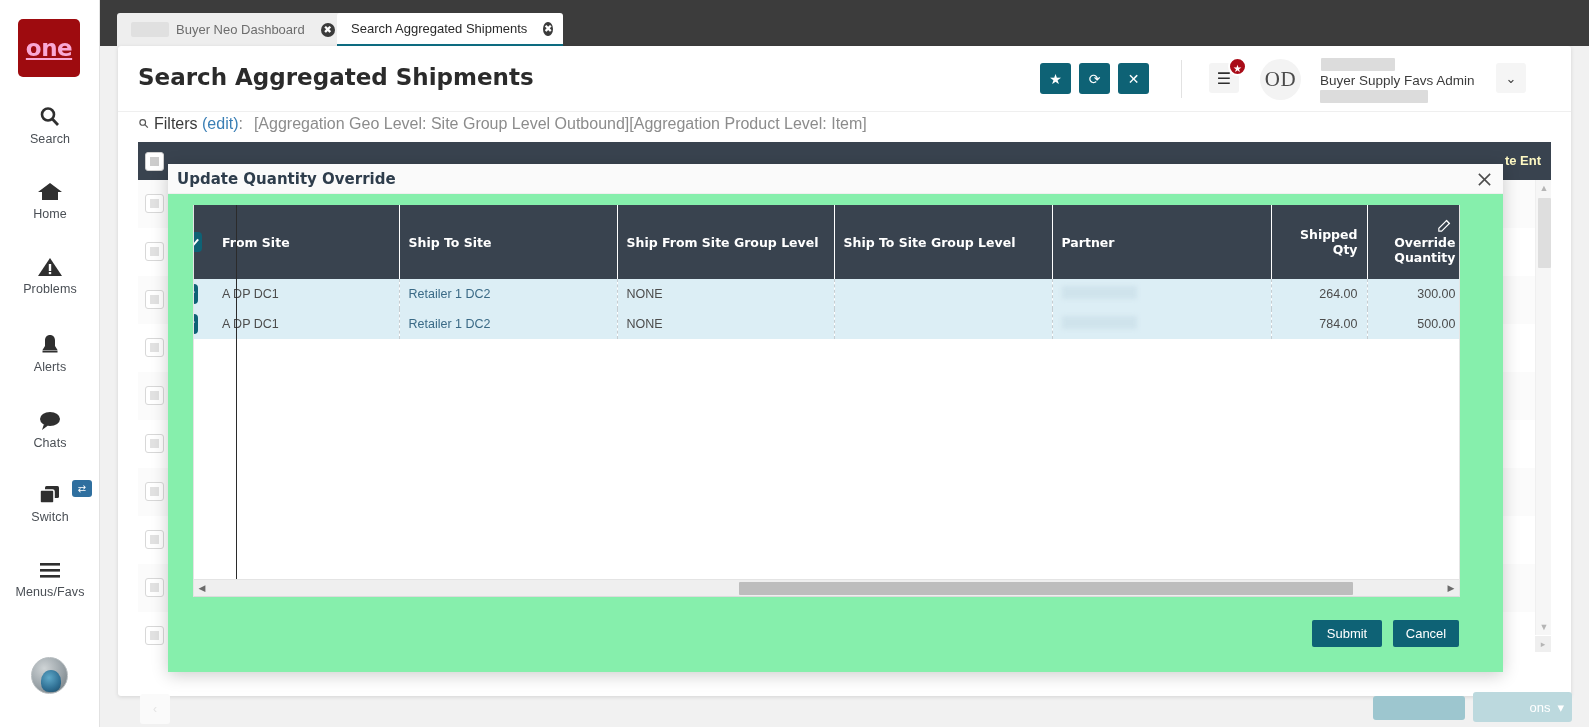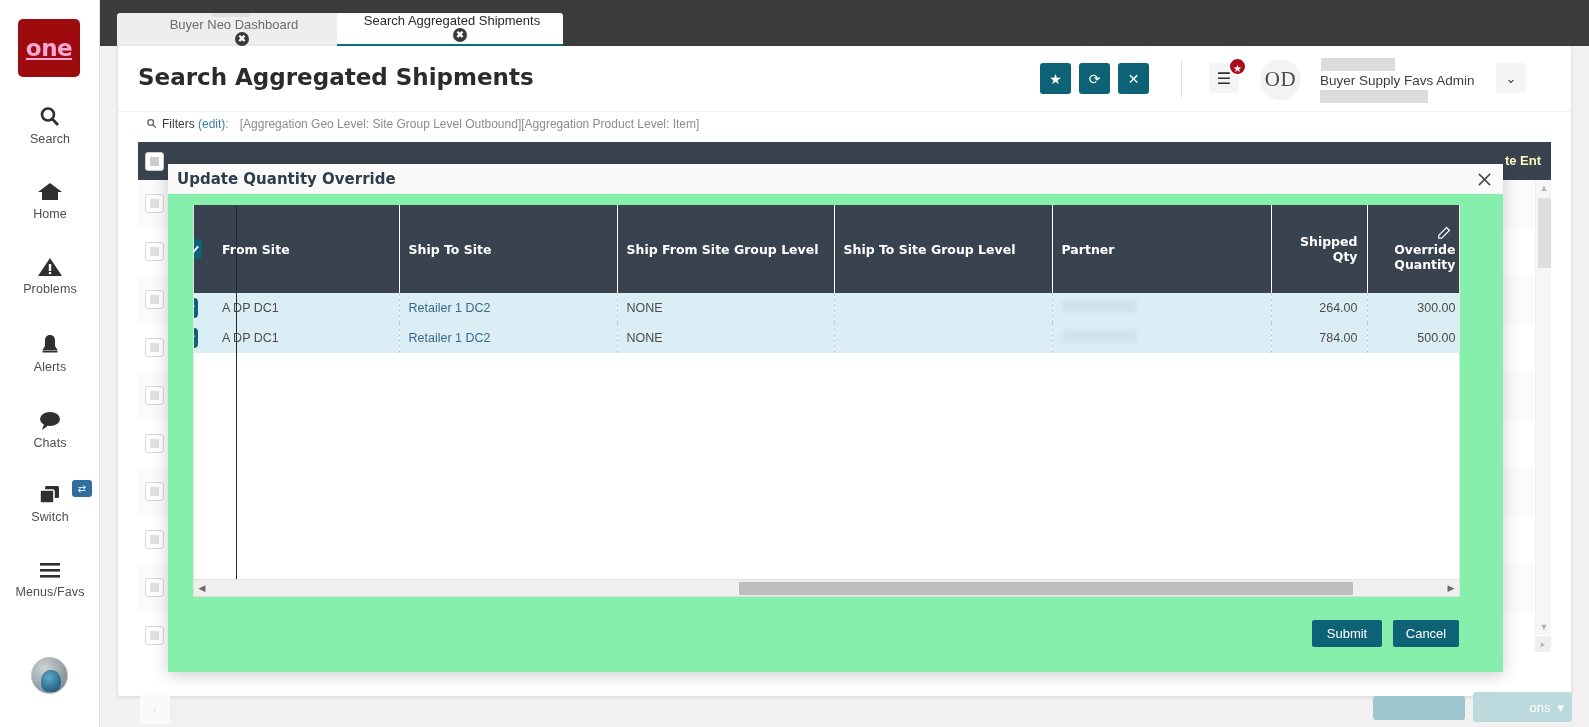--- a/index.html
+++ b/index.html
@@ -70,21 +70,20 @@
     width: 1489px; height: 46px;
     background: #3c3c3c;
   }
   .tab {
     position: absolute; top: 13px; height: 33px;
     background: #eeeeee;
     border-top-left-radius: 3px; border-top-right-radius: 3px;
     display: flex; align-items: center;
     padding: 0 10px 0 14px;
     cursor: pointer;
-    flex-direction: column;
   }
   .tab.inactive { background: #eeeeee; }
   .tab.active {
     background: #ffffff;
     border-bottom: 3px solid #0e6e83;
     height: 34px;
   }
   .tab-title {
     font-size: 13px; color: #6d6d6d; white-space: nowrap;
   }
@@ -173,22 +172,22 @@
     position: absolute; left: 1378px; top: 17px;
     width: 30px; height: 30px; border-radius: 3px;
     background: #f5f5f5; color: #3a3a3a;
     display: flex; align-items: center; justify-content: center;
     font-size: 13px; cursor: pointer;
   }
 
   
   #filter-bar {
     position: absolute; left: 0; top: 66px; right: 0; height: 24px;
-    padding-left: 28px;
-    font-size: 12px; color: #8a8a8a;
+    padding-left: 20px;
+    font-size: 16px; color: #8a8a8a;
     display: flex; align-items: center; gap: 0px;
   }
   #filter-icon { font-size: 11px; color: #555; margin-right: 5px; }
   #filter-label { color: #3a3a3a; }
   #filter-edit { color: #3a7fb5; cursor: pointer; }
   #filter-values { margin-left: 11px; color: #8c8c8c; }
 
   
   #bg-grid {
     position: absolute; left: 20px; top: 96px;
@@ -313,21 +312,21 @@
     width: 1290px;
     margin-left: -23px;
   }
   table.dgrid thead th {
     background: #39434f;
     color: #ffffff;
     font-size: 12.5px;
     font-weight: bold;
     font-family: "DejaVu Sans", sans-serif;
     text-align: left;
-    padding: 21px 9px;
+    padding: 14px 9px;
     height: 42px;
     vertical-align: middle;
     border-right: 1px solid #ffffff;
     white-space: normal;
   }
   table.dgrid thead th.sel-col {
     border-right: none; padding: 0; width: 42px;
   }
   table.dgrid thead th.num { text-align: right; }
   table.dgrid tbody td {

